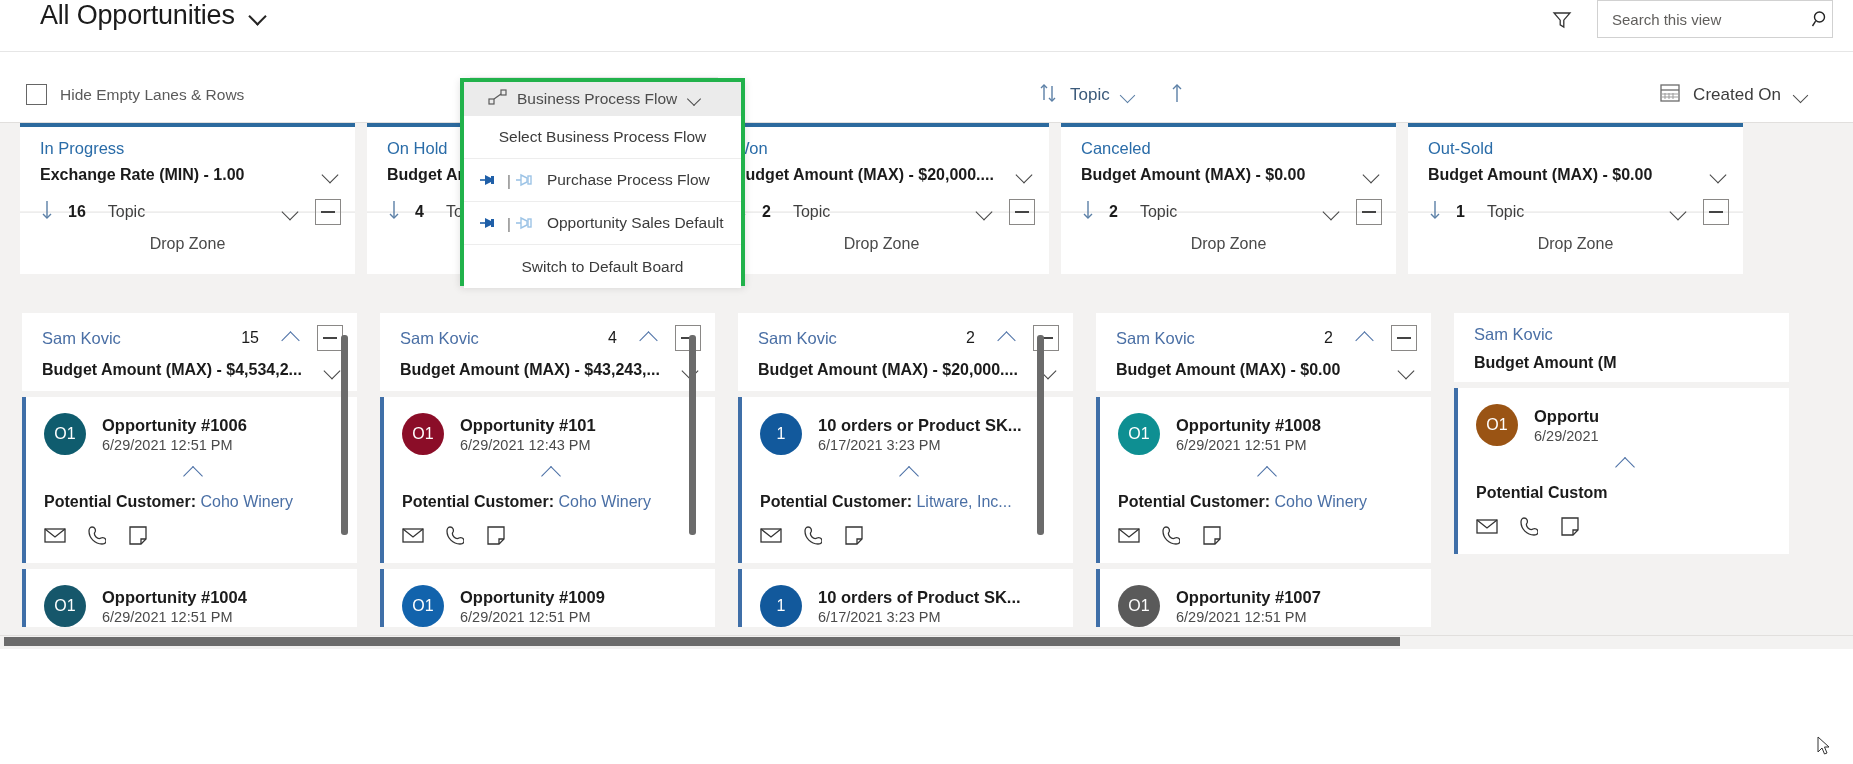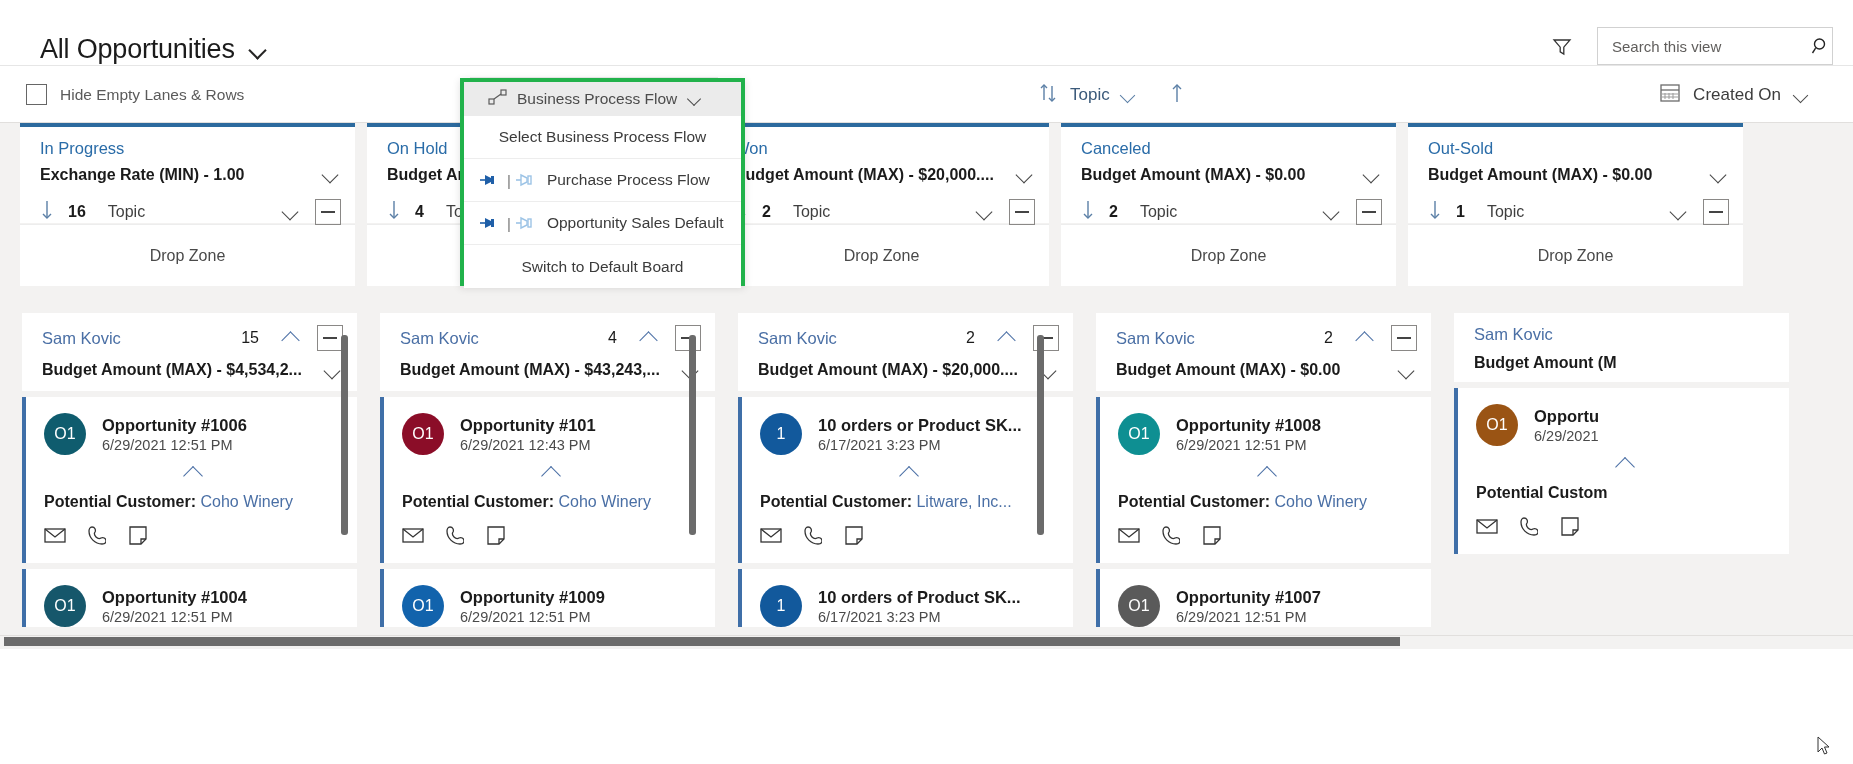--- a/index.html
+++ b/index.html
@@ -6,23 +6,23 @@
   html, body {
     width: 1853px; height: 764px;
     background: #ffffff;
     font-family: "Liberation Sans", sans-serif;
     overflow: hidden;
   }
   .app { position: relative; width: 1853px; height: 764px; background:#fff; }
 
   
   .topbar {
-    position: absolute; left:0; top:0; width:1853px; height:66px;
+    position: absolute; left:0; top:0; width:1853px; height:52px;
     background:#fff; border-bottom:1px solid #e6e6e6;
-    display:flex; align-items:flex-end;
+    display:flex; align-items:flex-start;
   }
   .view-title-wrap{
     display:flex; align-items:center; gap:14px;
     margin-left:40px; cursor:pointer;
   }
   .view-title{
     font-size:27px; color:#1b1b1b; font-weight:400; letter-spacing:-0.2px;
   }
   .chev-big{ width:18px; height:18px; position:relative; }
   .chev-big::after{
@@ -101,21 +101,21 @@
     background:#f3f2f1; overflow:hidden;
   }
   .lane-header-row{
     position:absolute; left:0; top:0; height:180px; display:flex;
   }
   .lane{
     width:335px; margin-right:12px; flex:0 0 335px;
   }
   .lane:first-child{ margin-left:20px; }
   .lane-head{
-    background:#fff; border-top:4px solid #2c6a9e; height:100px;
+    background:#fff; border-top:4px solid #2c6a9e; height:88px;
     padding:10px 14px 4px 20px; position:relative;
   }
   .lane-name{ font-size:16.5px; color:#2a6ca8; line-height:22px; }
   .lane-agg-row{
     display:flex; align-items:center; justify-content:space-between;
     margin-top:6px;
   }
   .lane-agg{ font-size:16px; font-weight:bold; color:#1b1b1b; white-space:nowrap;
      overflow:hidden; text-overflow:ellipsis; }
   .chev-thin{ position:relative; width:20px;height:20px; flex:0 0 20px; }

